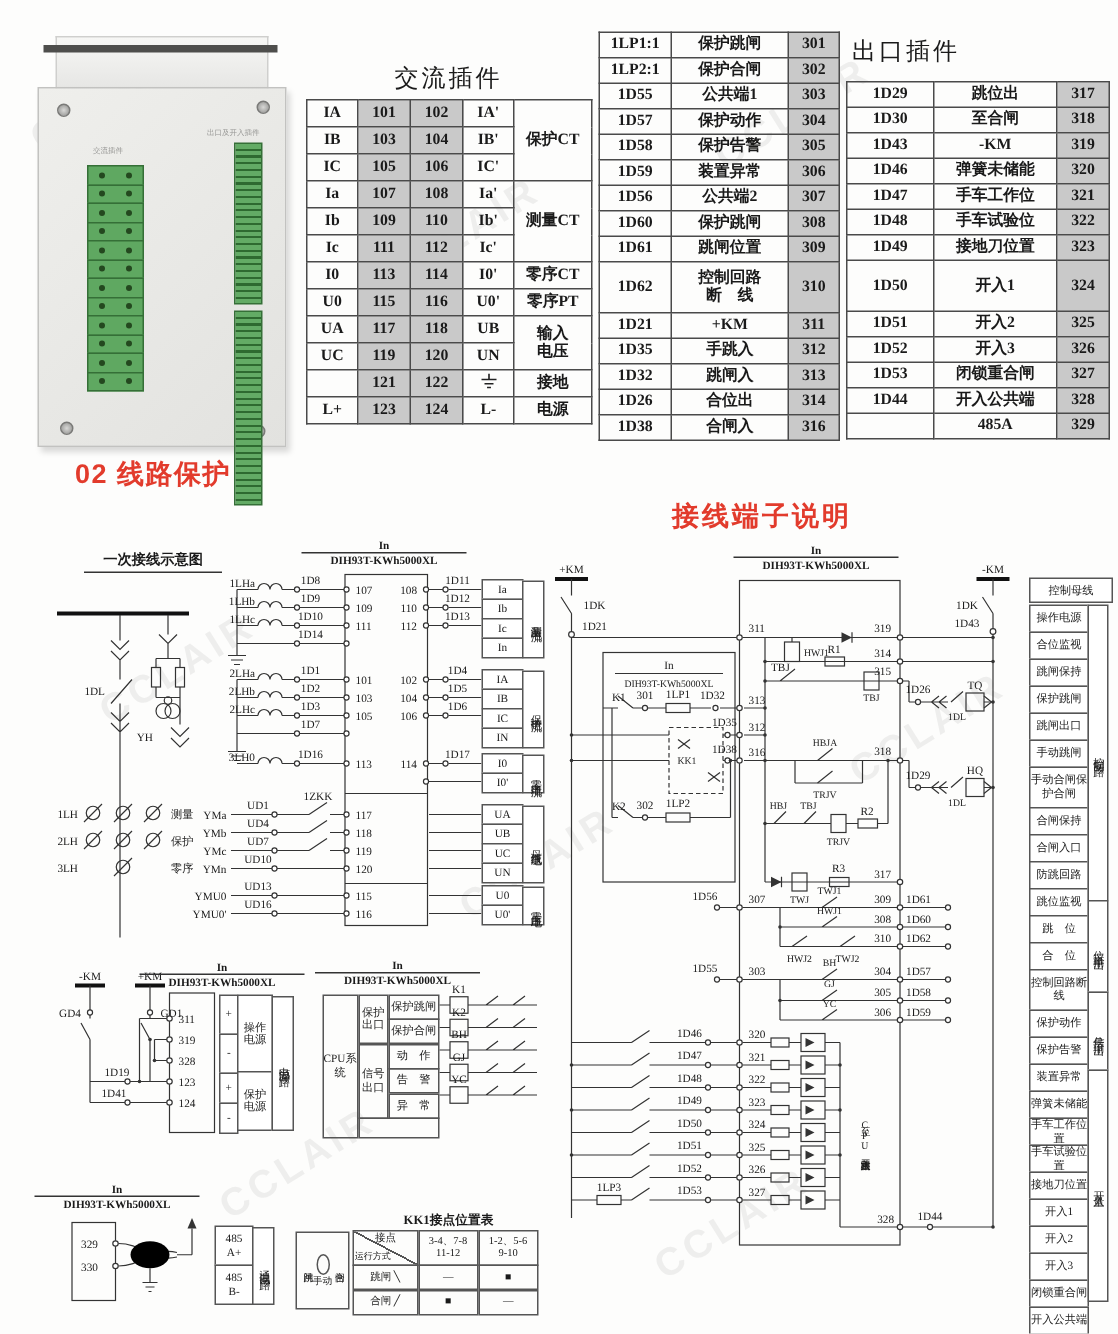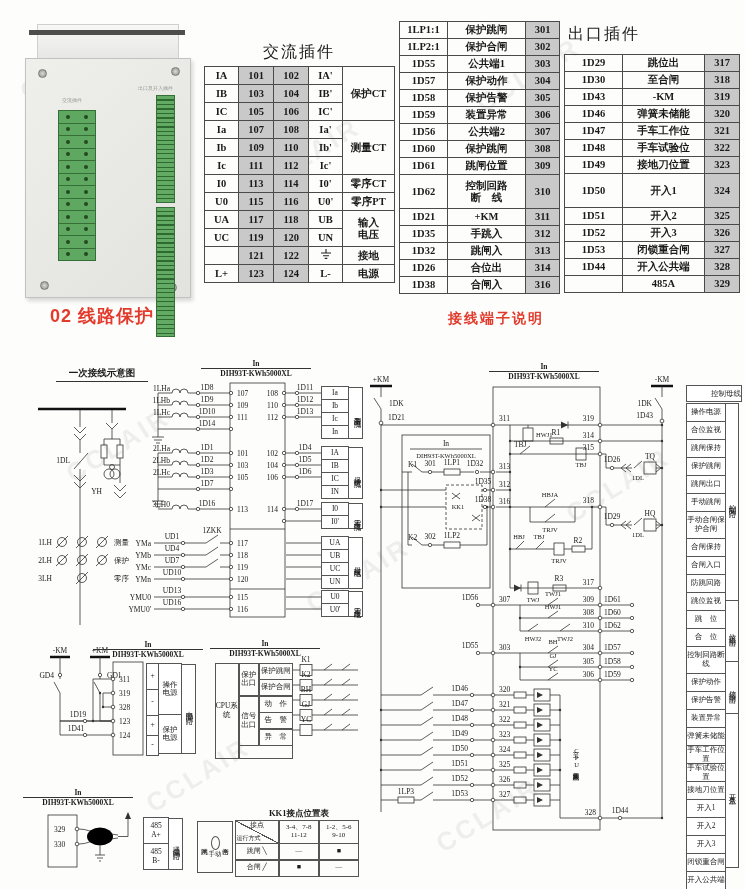--- a/index.html
+++ b/index.html
@@ -16,21 +16,21 @@
   .dev-top{position:absolute;left:22px;top:14px;width:140px;height:34px;background:linear-gradient(#f7f7f5,#e6e6e4);border:1px solid #cfcfcd;border-bottom:none}
   .dev-bar{position:absolute;left:14px;top:20px;width:156px;height:5px;background:#4e4e4c}
   .dev-face{position:absolute;left:10px;top:48px;width:164px;height:238px;background:linear-gradient(135deg,#efefec,#e2e2df);border:1px solid #c2c2c0;box-shadow:2px 3px 4px rgba(0,0,0,.15)}
   .scr{position:absolute;width:7px;height:7px;border-radius:50%;background:radial-gradient(#d8d8d6,#8f8f8d);border:.5px solid #7a7a78}
   .dlbl{position:absolute;font:5px "Liberation Sans",sans-serif;color:#979795}
   .strip-l{position:absolute;left:32px;top:52px;width:38px;height:150px;display:flex;flex-direction:column}
   .strip-l .tb{flex:1;background:#5fa861;border:1px solid #356f37;margin-top:-1px;display:flex;align-items:center;justify-content:space-around}
   .strip-l .tb i{width:4px;height:4px;border-radius:50%;background:#24481f}
   .strip-r{position:absolute;width:17px;background:repeating-linear-gradient(180deg,#63ab65 0 3px,#2e6a30 3px 4.5px);border:1px solid #356f37}
   .cap{position:absolute;left:50px;top:304px;font-size:18px;letter-spacing:1px}
-  .sect{position:absolute;left:448px;top:310px;font-size:14px;letter-spacing:2px}
+  .sect{position:absolute;left:448px;top:332px;font-size:18px;letter-spacing:2px}
   
   .diagrams{position:absolute;left:0;top:357px;width:745px;height:532px}
   svg.wires{position:absolute;left:0;top:0}
   svg.wires path,svg.wires line,svg.wires rect,svg.wires circle,svg.wires polyline{stroke:#333;stroke-width:.8;fill:none}
   svg.wires .thk{stroke-width:2.6;stroke:#111}
   svg.wires .dsh{stroke-dasharray:3 2}
   svg.wires circle.dot{fill:#fff}
   svg.wires .jd{fill:#333;stroke:none}
   svg.wires polygon{fill:#333;stroke:none}
   svg.wires text{stroke:none;fill:#1a1a1a;font-size:7.5px;font-family:"Liberation Serif",serif}
@@ -42,21 +42,21 @@
   .blkhdr .h1{display:block;font-size:7.5px;border-bottom:1px solid #333;line-height:9px}
   .blkhdr .h2{display:block;font-size:7.5px;line-height:10px}
   .vlab{position:absolute;writing-mode:vertical-rl;text-orientation:upright;font-size:7.5px;letter-spacing:2px;text-align:center;border:1px solid #555;background:rgba(255,255,255,.85);line-height:11px}
   
   .sg{position:absolute;display:flex}
   .sgt{display:flex;flex-direction:column}
   .sgt span{width:26px;height:12px;border:1px solid #555;margin-top:-1px;font-size:7.5px;text-align:center;line-height:11px;background:#fff}
   .sgl{width:13px;border:1px solid #555;margin-left:-1px;writing-mode:vertical-rl;text-orientation:upright;font-size:7.5px;text-align:center;letter-spacing:1px;background:#fff}
   
   .rc{position:absolute;left:686px;top:28px;font-size:7.5px}
-  .rch{width:54px;height:15px;line-height:15px;border:1px solid #555;text-align:right;background:#fff;margin-bottom:2px}
+  .rch{width:54px;height:15px;line-height:15px;border:1px solid #555;text-align:center;background:#fff;margin-bottom:2px}
   .rcb{display:flex}
   .rcc{display:flex;flex-direction:column;width:40px}
   .rcc div{border:1px solid #555;margin-top:-1px;display:flex;align-items:center;justify-content:center;text-align:center;line-height:1.15;background:#fff}
   .rcc .s{height:17px}.rcc .d{height:26px}
   .rcgs{display:flex;flex-direction:column;width:14px;margin-left:-1px}
   .rcg{border:1px solid #555;margin-top:-1px;writing-mode:vertical-rl;text-orientation:upright;display:flex;align-items:center;justify-content:center;letter-spacing:2px;background:#fff}
   
   .cellcol{position:absolute;display:flex;font-size:7.5px}
   .cc{display:flex;flex-direction:column}
   .cc div{border:1px solid #555;margin-top:-1px;display:flex;align-items:center;justify-content:center;text-align:center;line-height:1.1;background:#fff}

